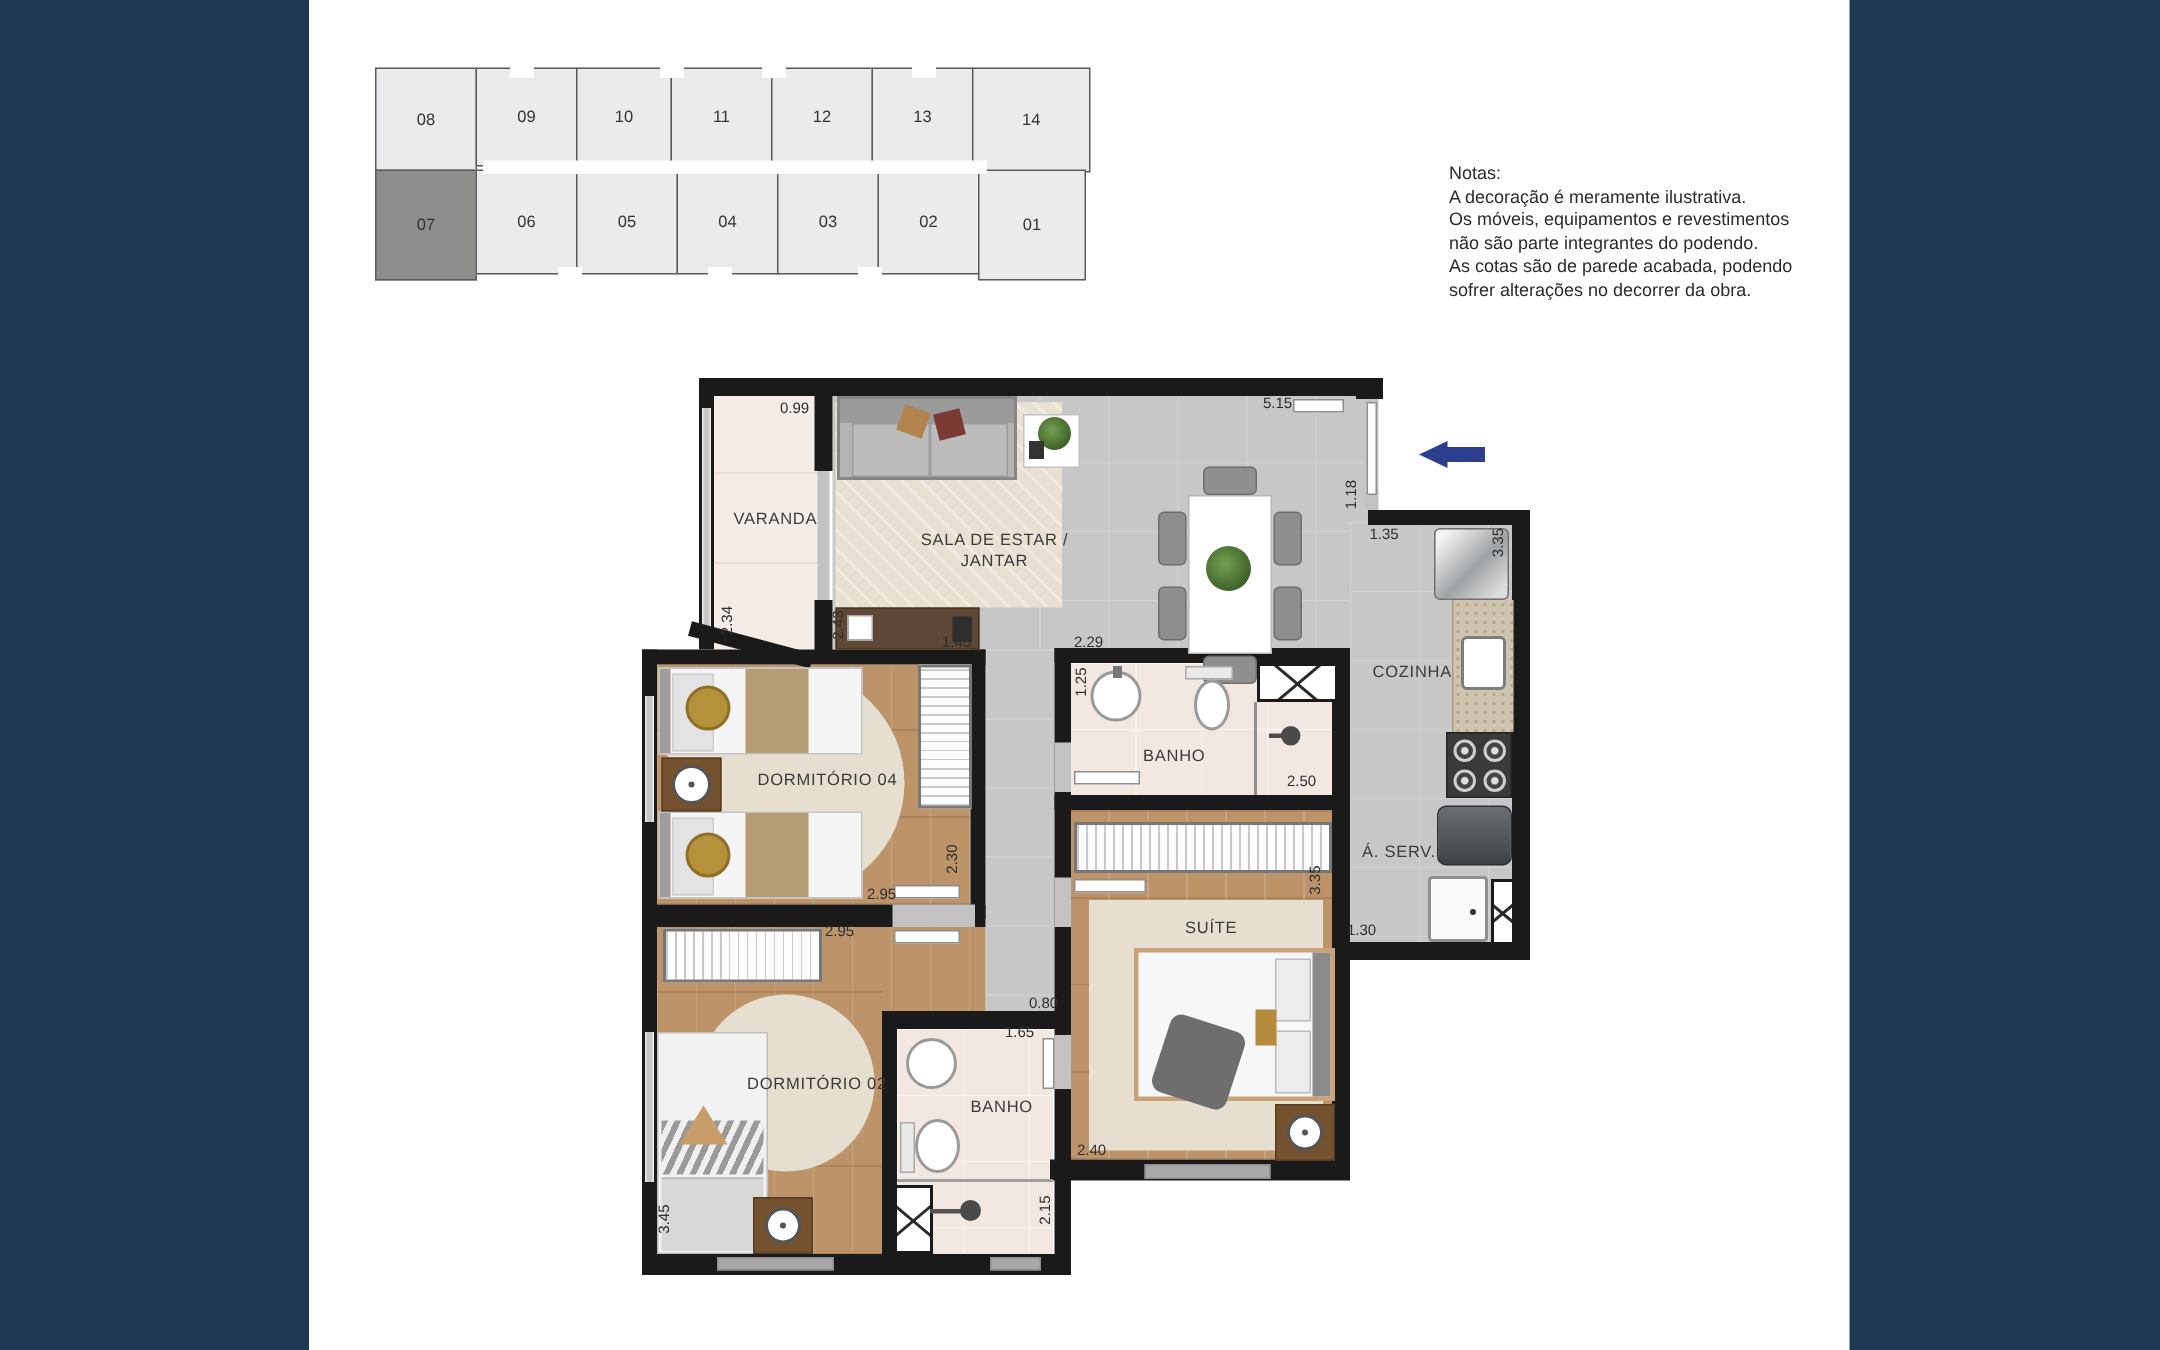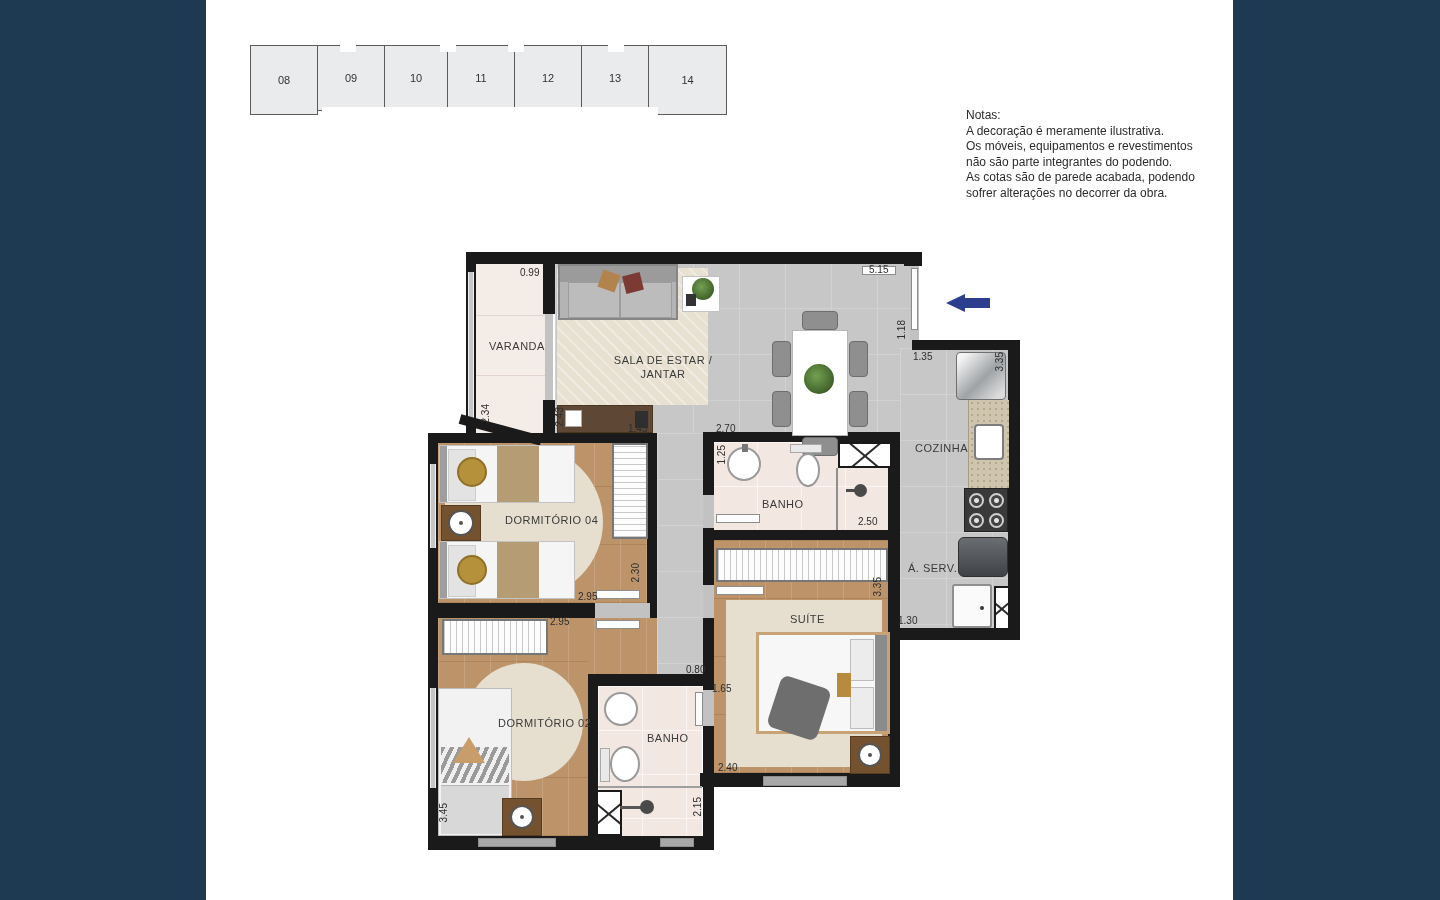--- a/index.html
+++ b/index.html
@@ -79,20 +79,43 @@
     <div class="kp-unit" style="width:68px;height:66px;">
         <span>12</span>
       </div>
     <div class="kp-unit" style="width:68px;height:66px;">
         <span>13</span>
       </div>
     <div class="kp-unit" style="width:79px;height:70px;">
         <span>14</span>
       </div>
   </div>
+  <div class="kp-row" style="left:250px;top:113px;">
+    <div class="kp-unit hl" style="width:68px;height:74px;">
+        <span>07</span>
+      </div>
+    <div class="kp-unit" style="width:68px;height:70px;">
+        <span>06</span>
+      </div>
+    <div class="kp-unit" style="width:68px;height:70px;">
+        <span>05</span>
+      </div>
+    <div class="kp-unit" style="width:68px;height:70px;">
+        <span>04</span>
+      </div>
+    <div class="kp-unit" style="width:68px;height:70px;">
+        <span>03</span>
+      </div>
+    <div class="kp-unit" style="width:68px;height:70px;">
+        <span>02</span>
+      </div>
+    <div class="kp-unit" style="width:72px;height:74px;">
+        <span>01</span>
+      </div>
+  </div>
 
   <div class="notch" style="left:322px;top:107px;width:336px;height:9px;"></div>
   <div class="notch" style="left:340px;top:44px;width:16px;height:8px;"></div>
   <div class="notch" style="left:440px;top:44px;width:16px;height:8px;"></div>
   <div class="notch" style="left:508px;top:44px;width:16px;height:8px;"></div>
   <div class="notch" style="left:608px;top:44px;width:16px;height:8px;"></div>
   <div class="notch" style="left:372px;top:178px;width:16px;height:9px;"></div>
   <div class="notch" style="left:472px;top:178px;width:16px;height:9px;"></div>
   <div class="notch" style="left:572px;top:178px;width:16px;height:9px;"></div>
 
@@ -266,34 +289,34 @@
   </div>
   <div class="rlabel" style="left:505px;top:514px;">DORMITÓRIO 04</div>
   <div class="rlabel" style="left:762px;top:498px;">BANHO</div>
   <div class="rlabel" style="left:915px;top:442px;">COZINHA</div>
   <div class="rlabel" style="left:908px;top:562px;">Á. SERV.</div>
   <div class="rlabel" style="left:790px;top:613px;">SUÍTE</div>
   <div class="rlabel" style="left:498px;top:717px;">DORMITÓRIO 02</div>
   <div class="rlabel" style="left:647px;top:732px;">BANHO</div>
 
   <div class="dim" style="left:520px;top:267px;">0.99</div>
-  <div class="dim" style="left:869px;top:264px;">5.15</div>
+  <div class="dim" style="left:842px;top:264px;">5.15</div>
   <div class="dim v" style="left:896px;top:320px;">1.18</div>
   <div class="dim" style="left:913px;top:351px;">1.35</div>
   <div class="dim v" style="left:994px;top:352px;">3.35</div>
   <div class="dim v" style="left:480px;top:404px;">2.34</div>
   <div class="dim v" style="left:554px;top:407px;">2.43</div>
   <div class="dim" style="left:628px;top:423px;">1.45</div>
-  <div class="dim" style="left:716px;top:423px;">2.70</div>
+  <div class="dim" style="left:716px;top:423px;">2.29</div>
   <div class="dim v" style="left:716px;top:445px;">1.25</div>
   <div class="dim" style="left:858px;top:516px;">2.50</div>
   <div class="dim v" style="left:630px;top:563px;">2.30</div>
   <div class="dim" style="left:578px;top:591px;">2.95</div>
   <div class="dim" style="left:550px;top:616px;">2.95</div>
   <div class="dim" style="left:686px;top:664px;">0.80</div>
-  <div class="dim" style="left:712px;top:683px;">1.65</div>
+  <div class="dim" style="left:670px;top:683px;">1.65</div>
   <div class="dim v" style="left:872px;top:577px;">3.35</div>
   <div class="dim" style="left:898px;top:615px;">1.30</div>
   <div class="dim" style="left:718px;top:762px;">2.40</div>
   <div class="dim v" style="left:692px;top:797px;">2.15</div>
   <div class="dim v" style="left:438px;top:803px;">3.45</div>
 
 </div>
 
 </body></html>

